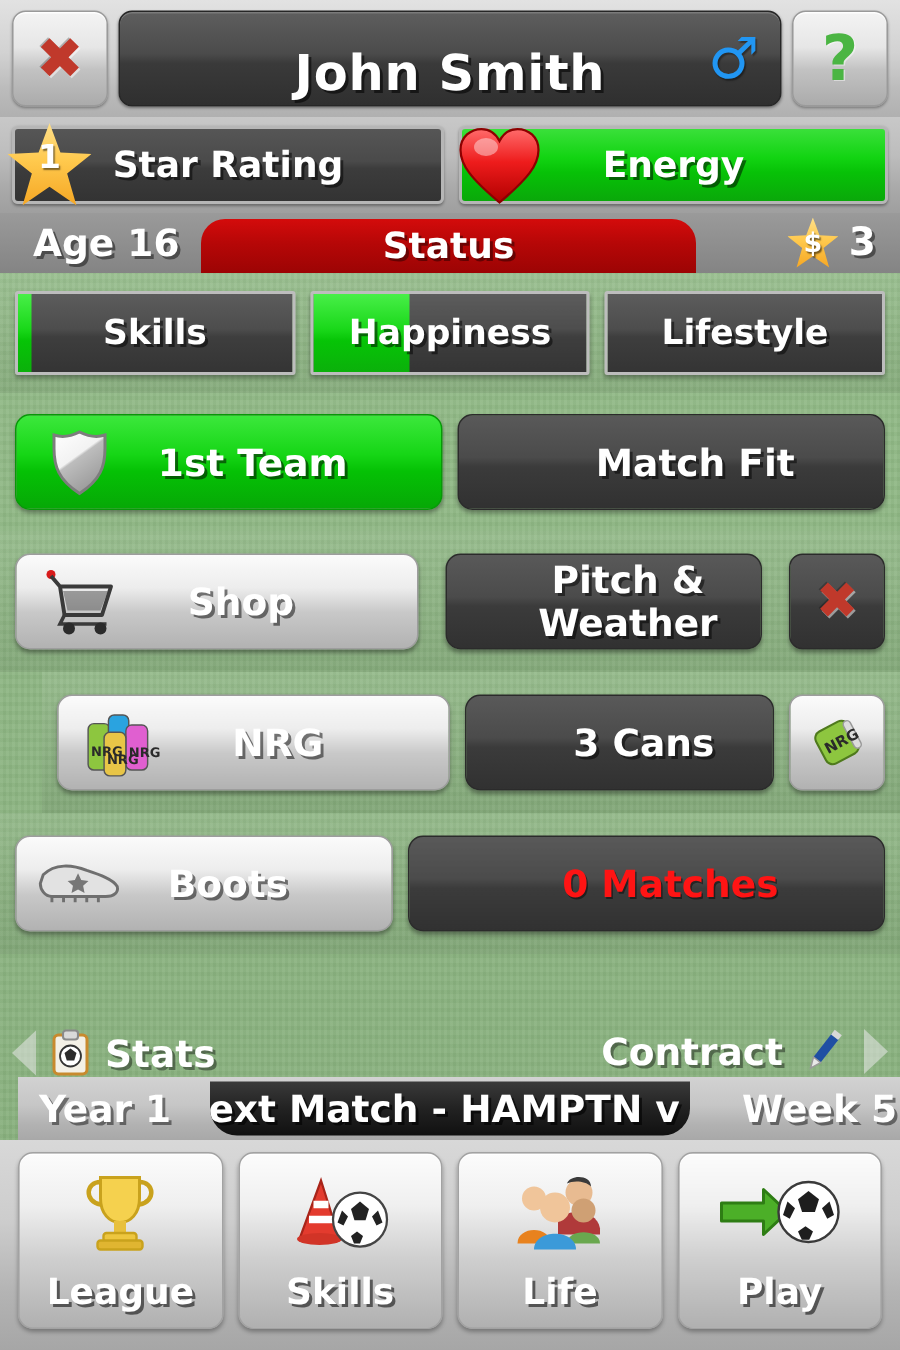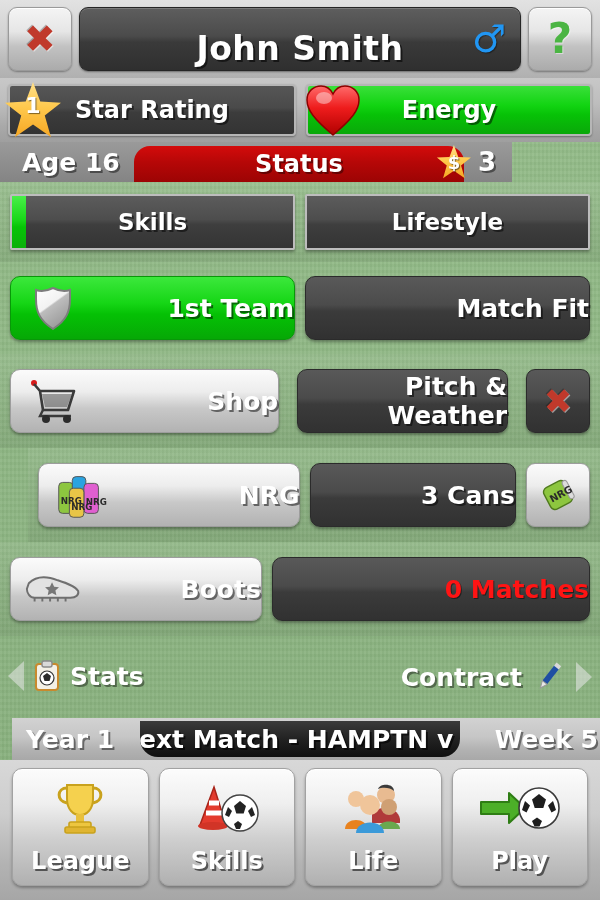--- a/index.html
+++ b/index.html
@@ -91,21 +91,21 @@
     position:absolute; color:#fff; font-size:22px; font-weight:bold;
     text-shadow: 1px 1px 1px rgba(0,0,0,.5); top:12px;
   }
   .heart {
     position:absolute; left:-4px; top:50%; transform:translateY(-50%);
     width:58px; height:54px;
   }
 
   
   .tabrow {
-    position:absolute; left:0; top:142px; width:512px; height:40px;
+    position:absolute; left:0; top:142px; width:600px; height:40px;
     background: linear-gradient(#9a9a9a 0%, #8f8f8f 50%, #848484 100%);
   }
   .age {
     position:absolute; left:22px; top:50%; transform:translateY(-50%);
     color:#fff; font-size:25px; font-weight:bold;
     text-shadow: 2px 2px 0 rgba(0,0,0,.45);
   }
   .statustab {
     position:absolute; left:134px; top:4px; width:330px; height:36px;
     background: linear-gradient(#d40b0b 0%, #b60707 45%, #9c0404 100%);
@@ -172,21 +172,21 @@
   }
   .pill.green {
     background: linear-gradient(#3ce83c 0%, #16d616 42%, #05c105 60%, #06a806 100%);
     border:1px solid #089808;
   }
   .pill.light {
     background: linear-gradient(#fbfbfb 0%, #ededed 35%, #c8c8c8 62%, #b2b2b2 100%);
     border:1px solid #9d9d9d;
   }
   .pill .ptxt {
-    flex:1; text-align:right; color:#fff; font-size:25px; font-weight:bold;
+    flex:1; text-align:center; color:#fff; font-size:25px; font-weight:bold;
     text-shadow: 2px 2px 0 rgba(0,0,0,.5);
     padding-left: 32px;
   }
   .pill .ptxt.red { color:#ff1414; text-shadow: 1px 1px 0 rgba(0,0,0,.45); }
   .pill .licon {
     position:absolute; left:12px; top:50%; transform:translateY(-50%);
     width:60px; height:48px; display:flex; align-items:center; justify-content:center;
   }
   .sq-small {
     width:64px; height:64px; border-radius:9px; flex:0 0 64px;
@@ -198,21 +198,21 @@
     border:1px solid #2b2b2b;
   }
   .sq-small.light {
     background: linear-gradient(#fbfbfb 0%, #ededed 35%, #c8c8c8 62%, #b2b2b2 100%);
     border:1px solid #9d9d9d;
   }
 
   
   .navrow {
     position:absolute; left:0; top:660px; width:600px; height:58px;
-    display:flex; align-items:flex-start; padding:0 8px;
+    display:flex; align-items:flex-end; padding:0 8px;
   }
   .arrow {
     width:0; height:0; border-top:15px solid transparent; border-bottom:15px solid transparent;
     opacity:.55;
   }
   .arrow.left { border-right:16px solid #e8e8e8; }
   .arrow.right { border-left:16px solid #e8e8e8; }
   .navlabel {
     color:#fff; font-size:25px; font-weight:bold;
     text-shadow: 2px 2px 0 rgba(0,0,0,.4);
@@ -331,20 +331,24 @@
 
   <div class="body">
 
     <div class="row band" style="height:80px;">
 
       <div class="barbtn">
         <div class="barfill" style="width:5%"></div>
         <span>Skills</span>
       </div>
 
+      <div class="barbtn">
+        <div class="barfill" style="width:35%"></div>
+        <span>Happiness</span>
+      </div>
 
       <div class="barbtn">
         <div class="barfill" style="width:0%"></div>
         <span>Lifestyle</span>
       </div>
 
     </div>
 
     <div class="row" style="height:92px;">
       <div class="pill green" style="flex:1;">

